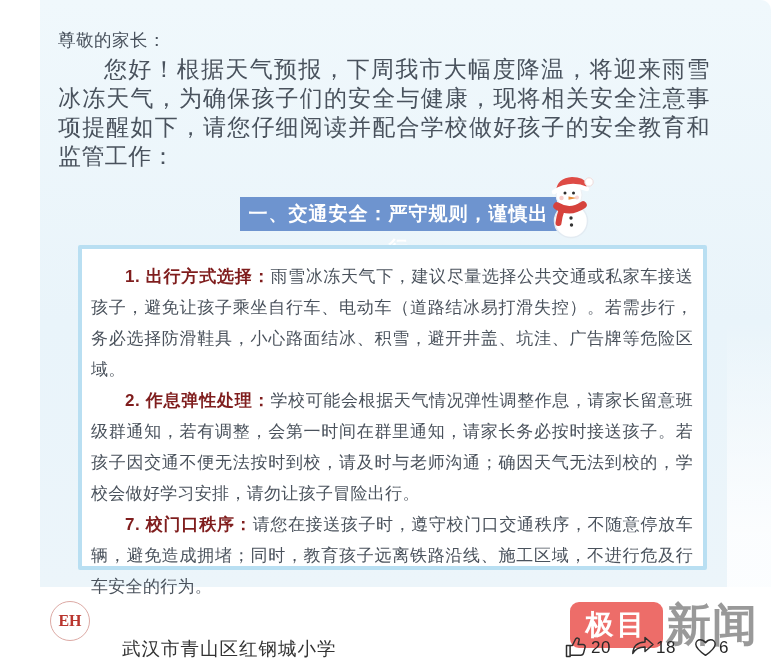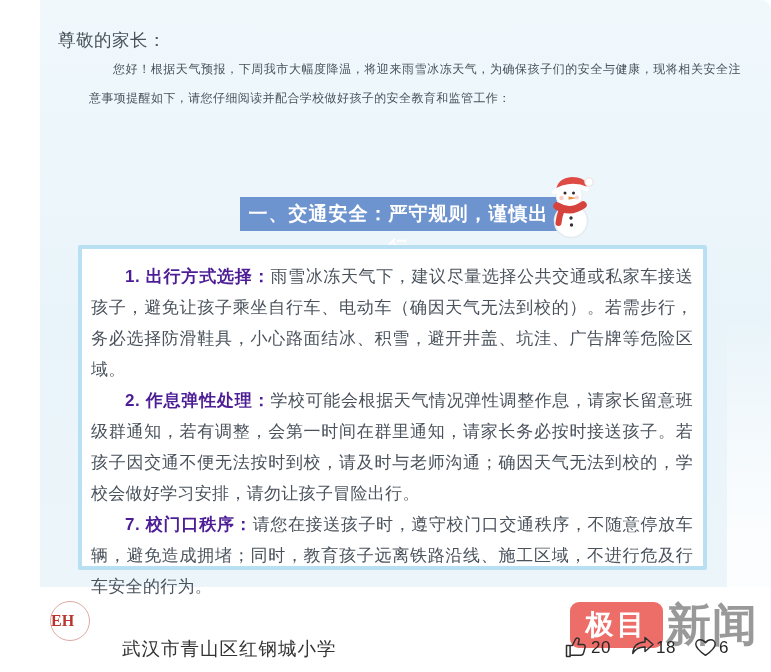--- a/index.html
+++ b/index.html
@@ -18,46 +18,46 @@
   .panel-fade {
     position:absolute; right:0; top:320px; width:44px; height:267px;
     background:linear-gradient(180deg, rgba(255,255,255,0) 0%, rgba(253,254,255,0.9) 80%);
   }
   .greeting {
     position:absolute; left:58px; top:28px;
     font-size:17.5px; color:#49525d; letter-spacing:0.5px;
   }
   .intro {
     position:absolute; left:58px; top:55px; width:652px;
-    font-size:12px; line-height:29px; color:#49525d;
-    text-indent:2em; letter-spacing:0.4px; text-align:justify;margin-left:31px;
+    font-size:23px; line-height:29px; color:#49525d;
+    text-indent:2em; letter-spacing:0.4px; text-align:justify;
   }
   
   .banner {
     position:absolute; left:240px; top:197px; width:317px; height:34px;
     background:#6e94cf; color:#ffffff; font-weight:bold; font-size:19px;
     line-height:34px; text-align:center; letter-spacing:1px;
   }
   .snowman { position:absolute; left:541px; top:172px; width:62px; height:68px; }
   
   .notice-box {
     position:absolute; left:78px; top:245px; width:629px; height:325px;
     background:#ffffff; border:4px solid #b9dff2; border-radius:2px;
     padding:12px 10px 0 9px;
   }
   .notice-box p {
     font-size:17px; line-height:31px; color:#4a525c;
     text-indent:2em; letter-spacing:0.3px; text-align:justify;
   }
-  .notice-box p b { color:#4c1d95; letter-spacing:0.5px; }
+  .notice-box p b { color:#7f1d1d; letter-spacing:0.5px; }
   
   .pub-logo {
     position:absolute; left:50px; top:601px; width:40px; height:40px;
     border-radius:50%; background:#ffffff; border:1.5px solid #dca9a4;
-    display:flex; align-items:center; justify-content:flex-start;
+    display:flex; align-items:center; justify-content:center;
   }
   .pub-logo .letters {
     color:#b9352e; font-weight:bold; font-size:16px; letter-spacing:0;
     font-family:"Liberation Serif","DejaVu Serif",serif;
   }
   .pub-name {
     position:absolute; left:98px; top:636px;
     font-size:18.5px; color:#333333; letter-spacing:1px;margin-left:24px;
   }
   
@@ -105,21 +105,21 @@
     <polygon points="27.5,24.5 36,26 27.5,27.8" fill="#e98f3e"></polygon>
     <circle cx="20.5" cy="26" r="2.2" fill="#f6c4c0" opacity="0.85"></circle>
     <circle cx="36" cy="25.5" r="2" fill="#f6c4c0" opacity="0.7"></circle>
     <path d="M16 34 Q29 42 42 33" stroke="#d6423c" stroke-width="7.5" fill="none" stroke-linecap="round"></path>
     <path d="M21 37 Q18 45 17.5 51" stroke="#d6423c" stroke-width="6" fill="none" stroke-linecap="round"></path>
     <circle cx="30" cy="46" r="1.7" fill="#333333"></circle>
     <circle cx="30.5" cy="53" r="1.7" fill="#333333"></circle>
   </svg>
 
   <div class="notice-box">
-    <p><b>1. 出行方式选择：</b><span>雨雪冰冻天气下，建议尽量选择公共交通或私家车接送孩子，避免让孩子乘坐自行车、电动车（确因天气无法到校的）。若需步行，务必选择防滑鞋具，小心路面结冰、积雪，避开井盖、坑洼、广告牌等危险区域。</span></p>
+    <p><b>1. 出行方式选择：</b><span>雨雪冰冻天气下，建议尽量选择公共交通或私家车接送孩子，避免让孩子乘坐自行车、电动车（道路结冰易打滑失控）。若需步行，务必选择防滑鞋具，小心路面结冰、积雪，避开井盖、坑洼、广告牌等危险区域。</span></p>
     <p><b>2. 作息弹性处理：</b><span>学校可能会根据天气情况弹性调整作息，请家长留意班级群通知，若有调整，会第一时间在群里通知，请家长务必按时接送孩子。若孩子因交通不便无法按时到校，请及时与老师沟通；确因天气无法到校的，学校会做好学习安排，请勿让孩子冒险出行。</span></p>
     <p><b>7. 校门口秩序：</b><span>请您在接送孩子时，遵守校门口交通秩序，不随意停放车辆，避免造成拥堵；同时，教育孩子远离铁路沿线、施工区域，不进行危及行车安全的行为。</span></p>
   </div>
 
   <div class="pub-logo">
     <span class="letters">EH</span>
   </div>
   <div class="pub-name">武汉市青山区红钢城小学</div>
 
   <div class="watermark">

